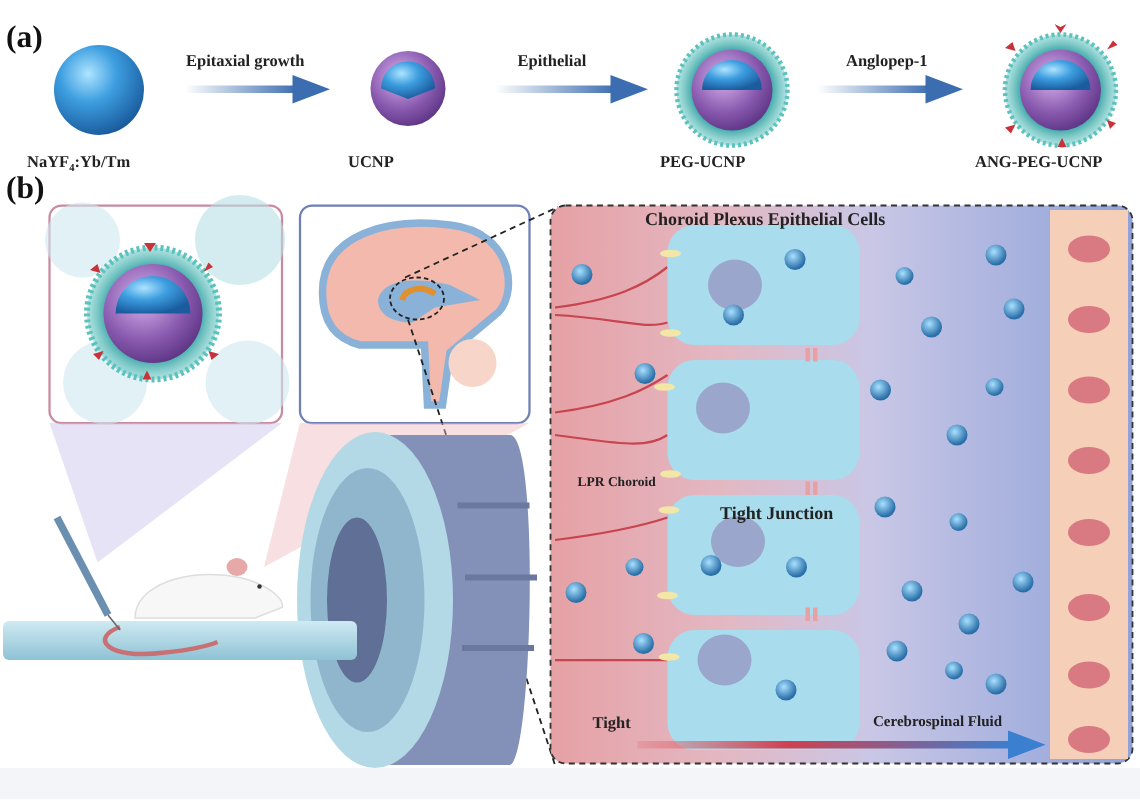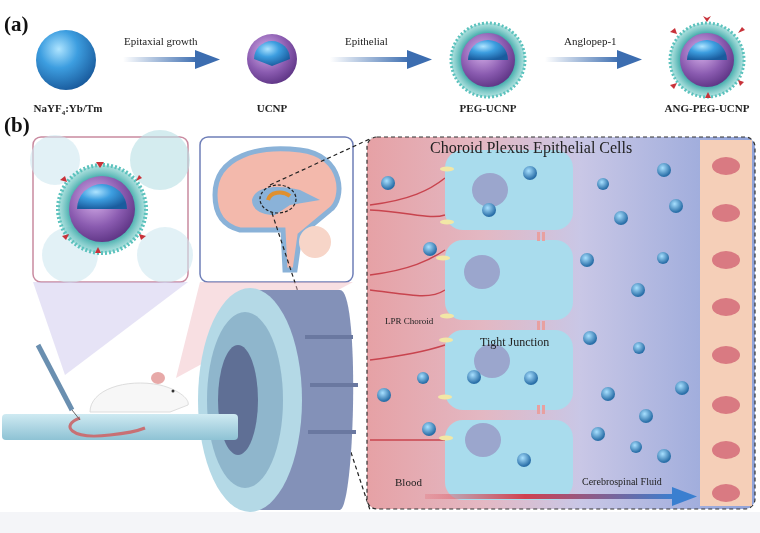--- a/index.html
+++ b/index.html
@@ -1,20 +1,20 @@
 <!DOCTYPE html>
 <html><head>
 <meta charset="utf-8">
 <style>
   html,body{margin:0;padding:0;}
   body{width:760px;height:533px;background:#fff;position:relative;overflow:hidden;font-family:"Liberation Serif",serif;}
   .abs{position:absolute;}
-  .lbl{font-weight:bold;color:#222;font-size:11px;text-align:center;white-space:nowrap;}
+  .lbl{font-weight:bold;color:#222;font-size:11px;text-align:left;white-space:nowrap;}
   .panel-letter{font-weight:bold;font-size:21px;color:#111;}
-  .step{font-weight:normal;font-size:11px;color:#222;}
+  .step{font-weight:bold;font-size:11px;color:#222;}
   .bottom-strip{position:absolute;left:0;top:512px;width:760px;height:21px;background:#f4f5f8;}
 </style>
 </head>
 <body>
 
 <svg class="abs" style="left:0;top:0" width="760" height="533" viewBox="0 0 760 533">
   <defs>
     <radialGradient id="gCore" cx="0.38" cy="0.32" r="0.7">
       <stop offset="0" stop-color="#aee4ff"></stop>
         <stop offset="0.45" stop-color="#3d9ee0"></stop>
@@ -240,19 +240,19 @@
 <div class="abs panel-letter" style="left:4px;top:12px">(a)</div>
 <div class="abs lbl" style="left:18px;top:102px;width:100px"><span>NaYF</span><sub style="font-size:7px">4</sub><span>:Yb/Tm</span></div>
 <div class="abs lbl" style="left:232px;top:102px;width:80px">UCNP</div>
 <div class="abs lbl" style="left:440px;top:102px;width:96px">PEG-UCNP</div>
 <div class="abs lbl" style="left:650px;top:102px;width:114px">ANG-PEG-UCNP</div>
 <div class="abs step" style="left:124px;top:35px">Epitaxial growth</div>
 <div class="abs step" style="left:345px;top:35px">Epithelial</div>
 <div class="abs step" style="left:564px;top:35px">Anglopep-1</div>
 
 <div class="abs panel-letter" style="left:4px;top:113px">(b)</div>
-<div class="abs step" style="left:430px;top:139px;font-size:16px">Choroid Plexus Epithelial Cells</div>
+<div class="abs step" style="left:430px;top:139px;font-size:12px">Choroid Plexus Epithelial Cells</div>
 <div class="abs step" style="left:385px;top:316px;font-size:9px">LPR Choroid</div>
 <div class="abs step" style="left:480px;top:335px;font-size:12px">Tight Junction</div>
-<div class="abs step" style="left:395px;top:476px;font-size:11px">Blood</div>
+<div class="abs step" style="left:395px;top:476px;font-size:11px">Tight</div>
 <div class="abs step" style="left:582px;top:476px;font-size:10px">Cerebrospinal Fluid</div>
 
 <div class="bottom-strip"></div>
 
 </body></html>

